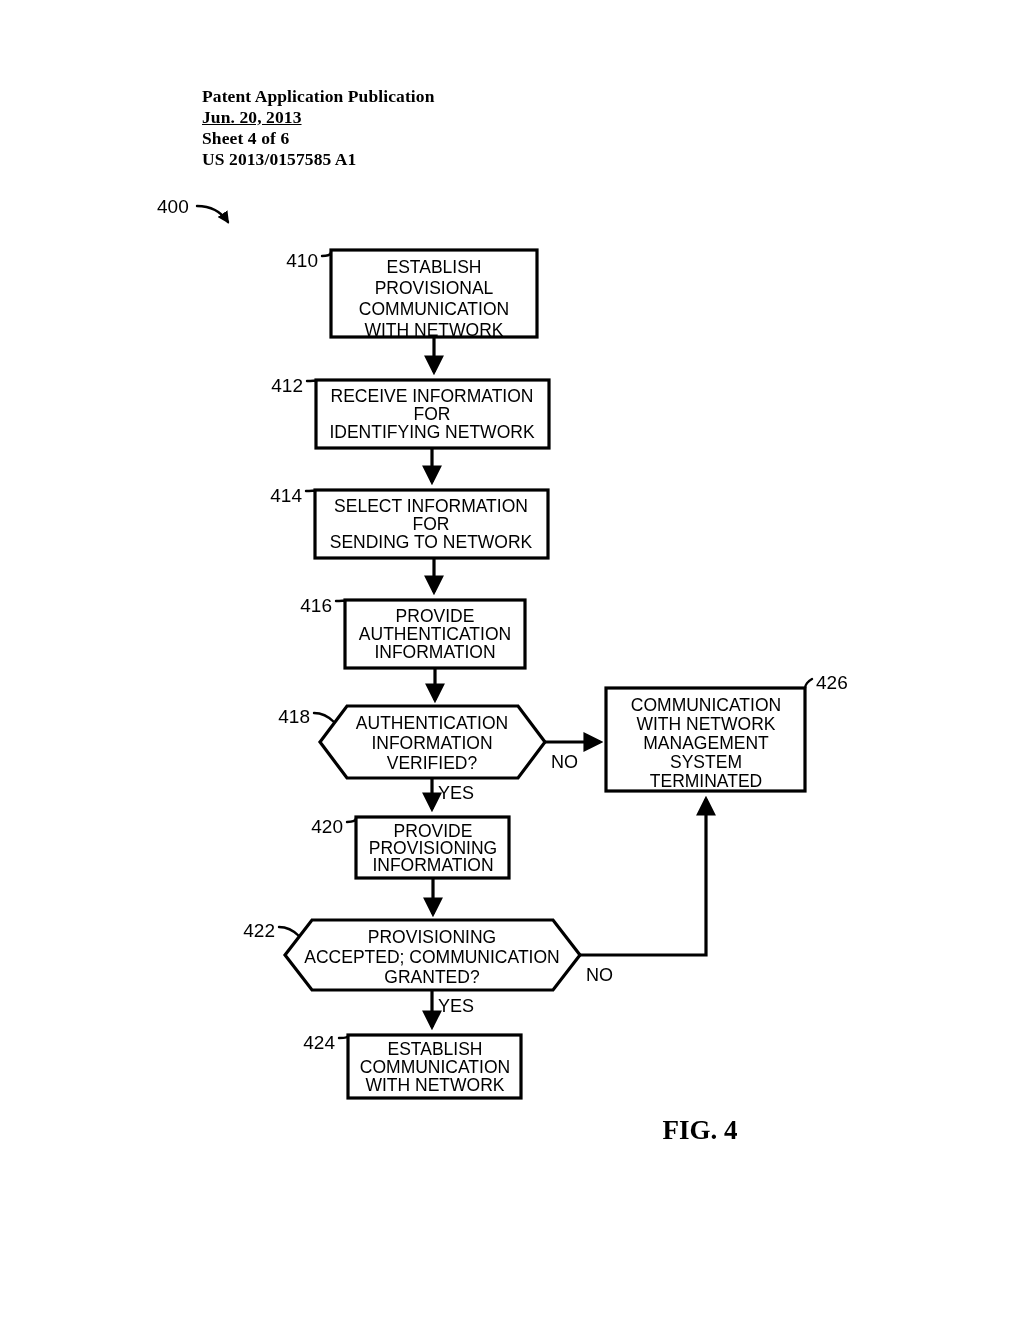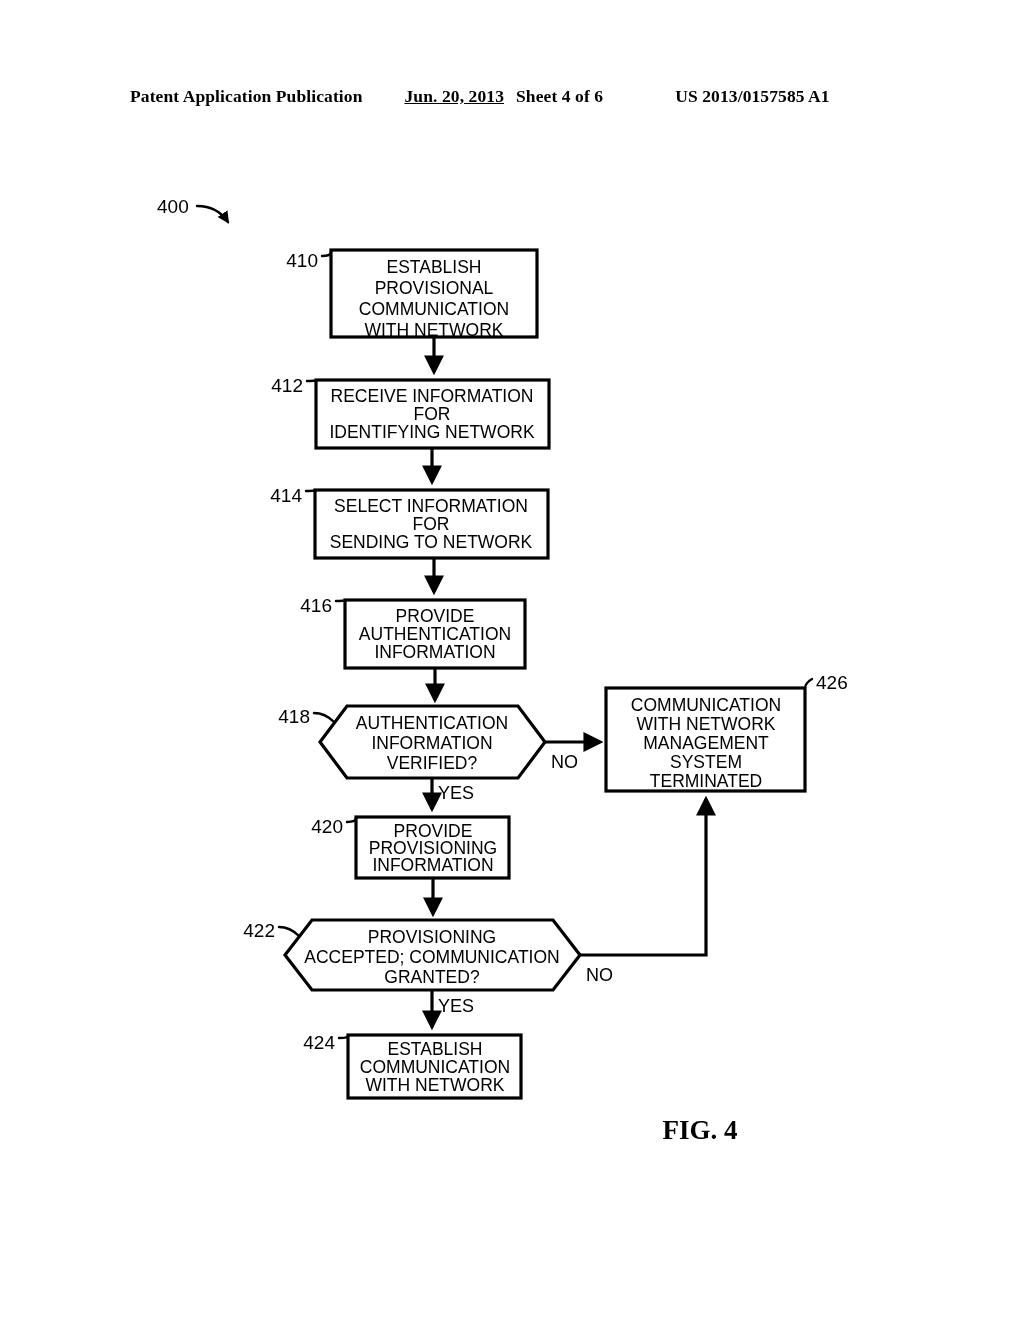--- a/index.html
+++ b/index.html
@@ -23,20 +23,21 @@
     top: 86px;
     left: 130px;
     width: 764px;
     display: flex;
     align-items: baseline;
     font-family: "Liberation Serif", serif;
     font-weight: bold;
     font-size: 17.5px;
     letter-spacing: 0.1px;
     white-space: nowrap;
+    flex-direction: column;
   }
   .hdr-pub   { }
   .hdr-date  { margin-left: 42px; text-decoration: underline; }
   .hdr-sheet { margin-left: 12px; }
   .hdr-num   { margin-left: 72px; }
 
   
   #figure-svg {
     position: absolute;
     top: 0;

